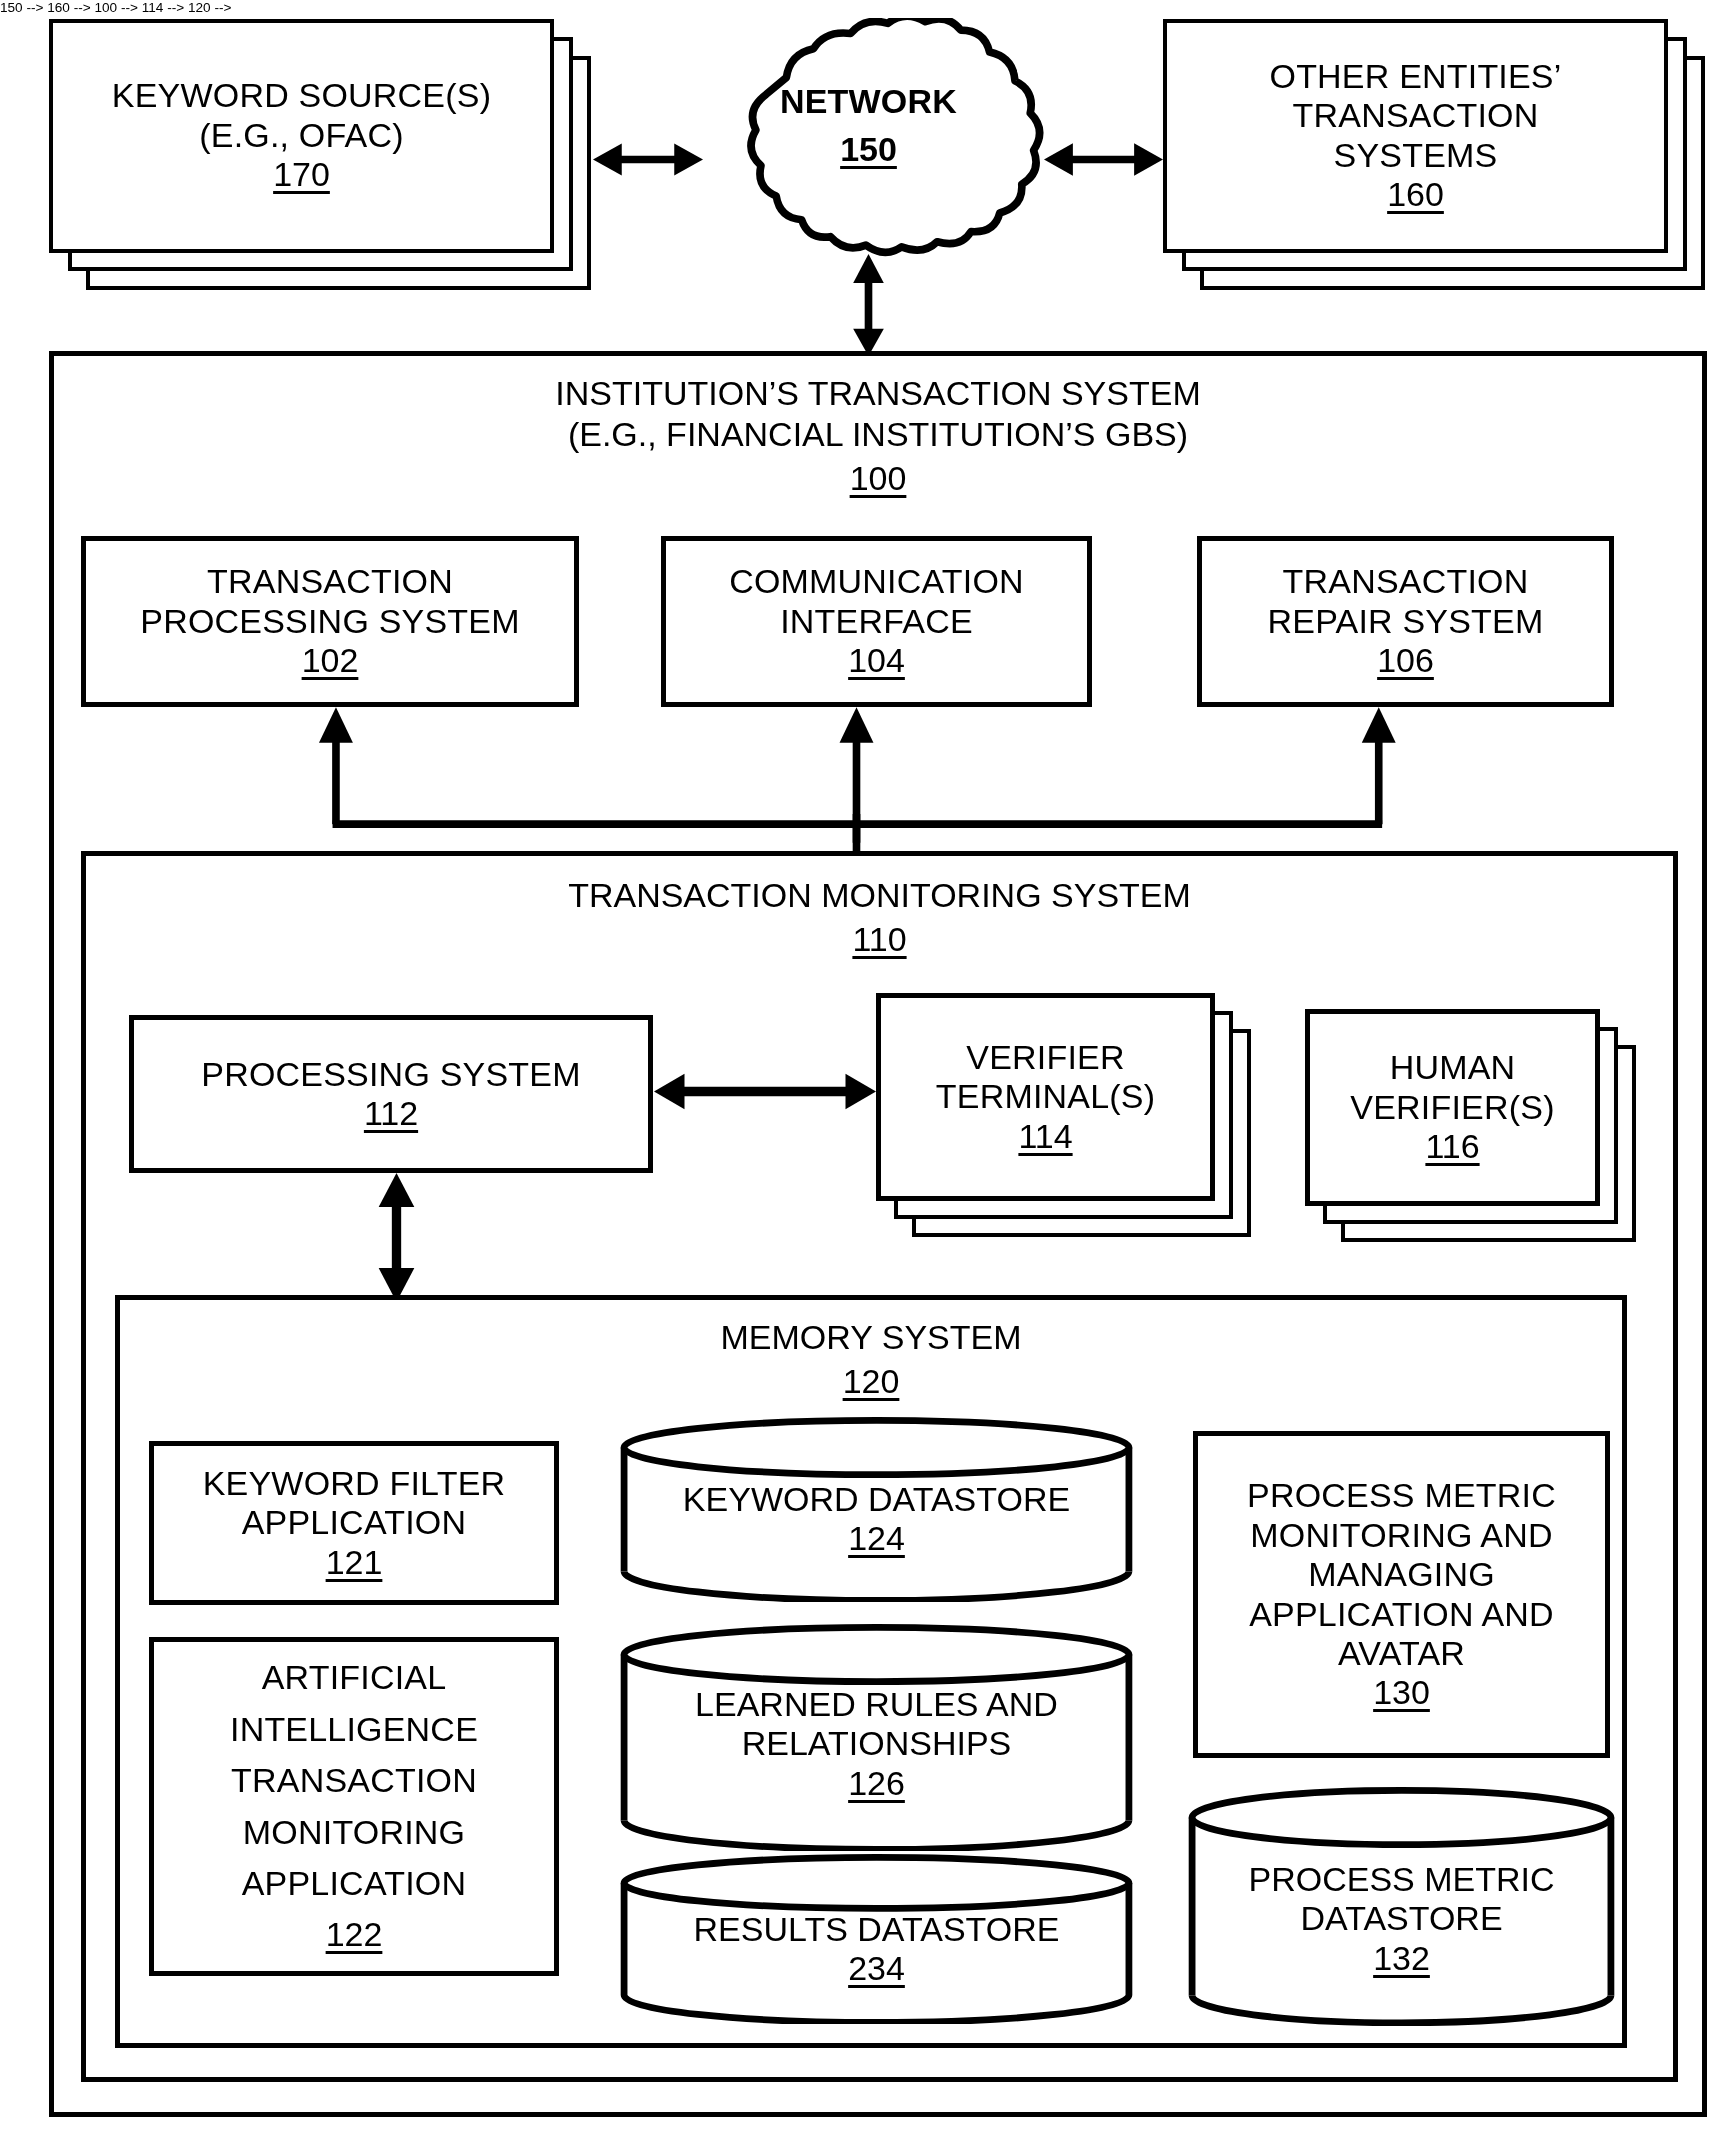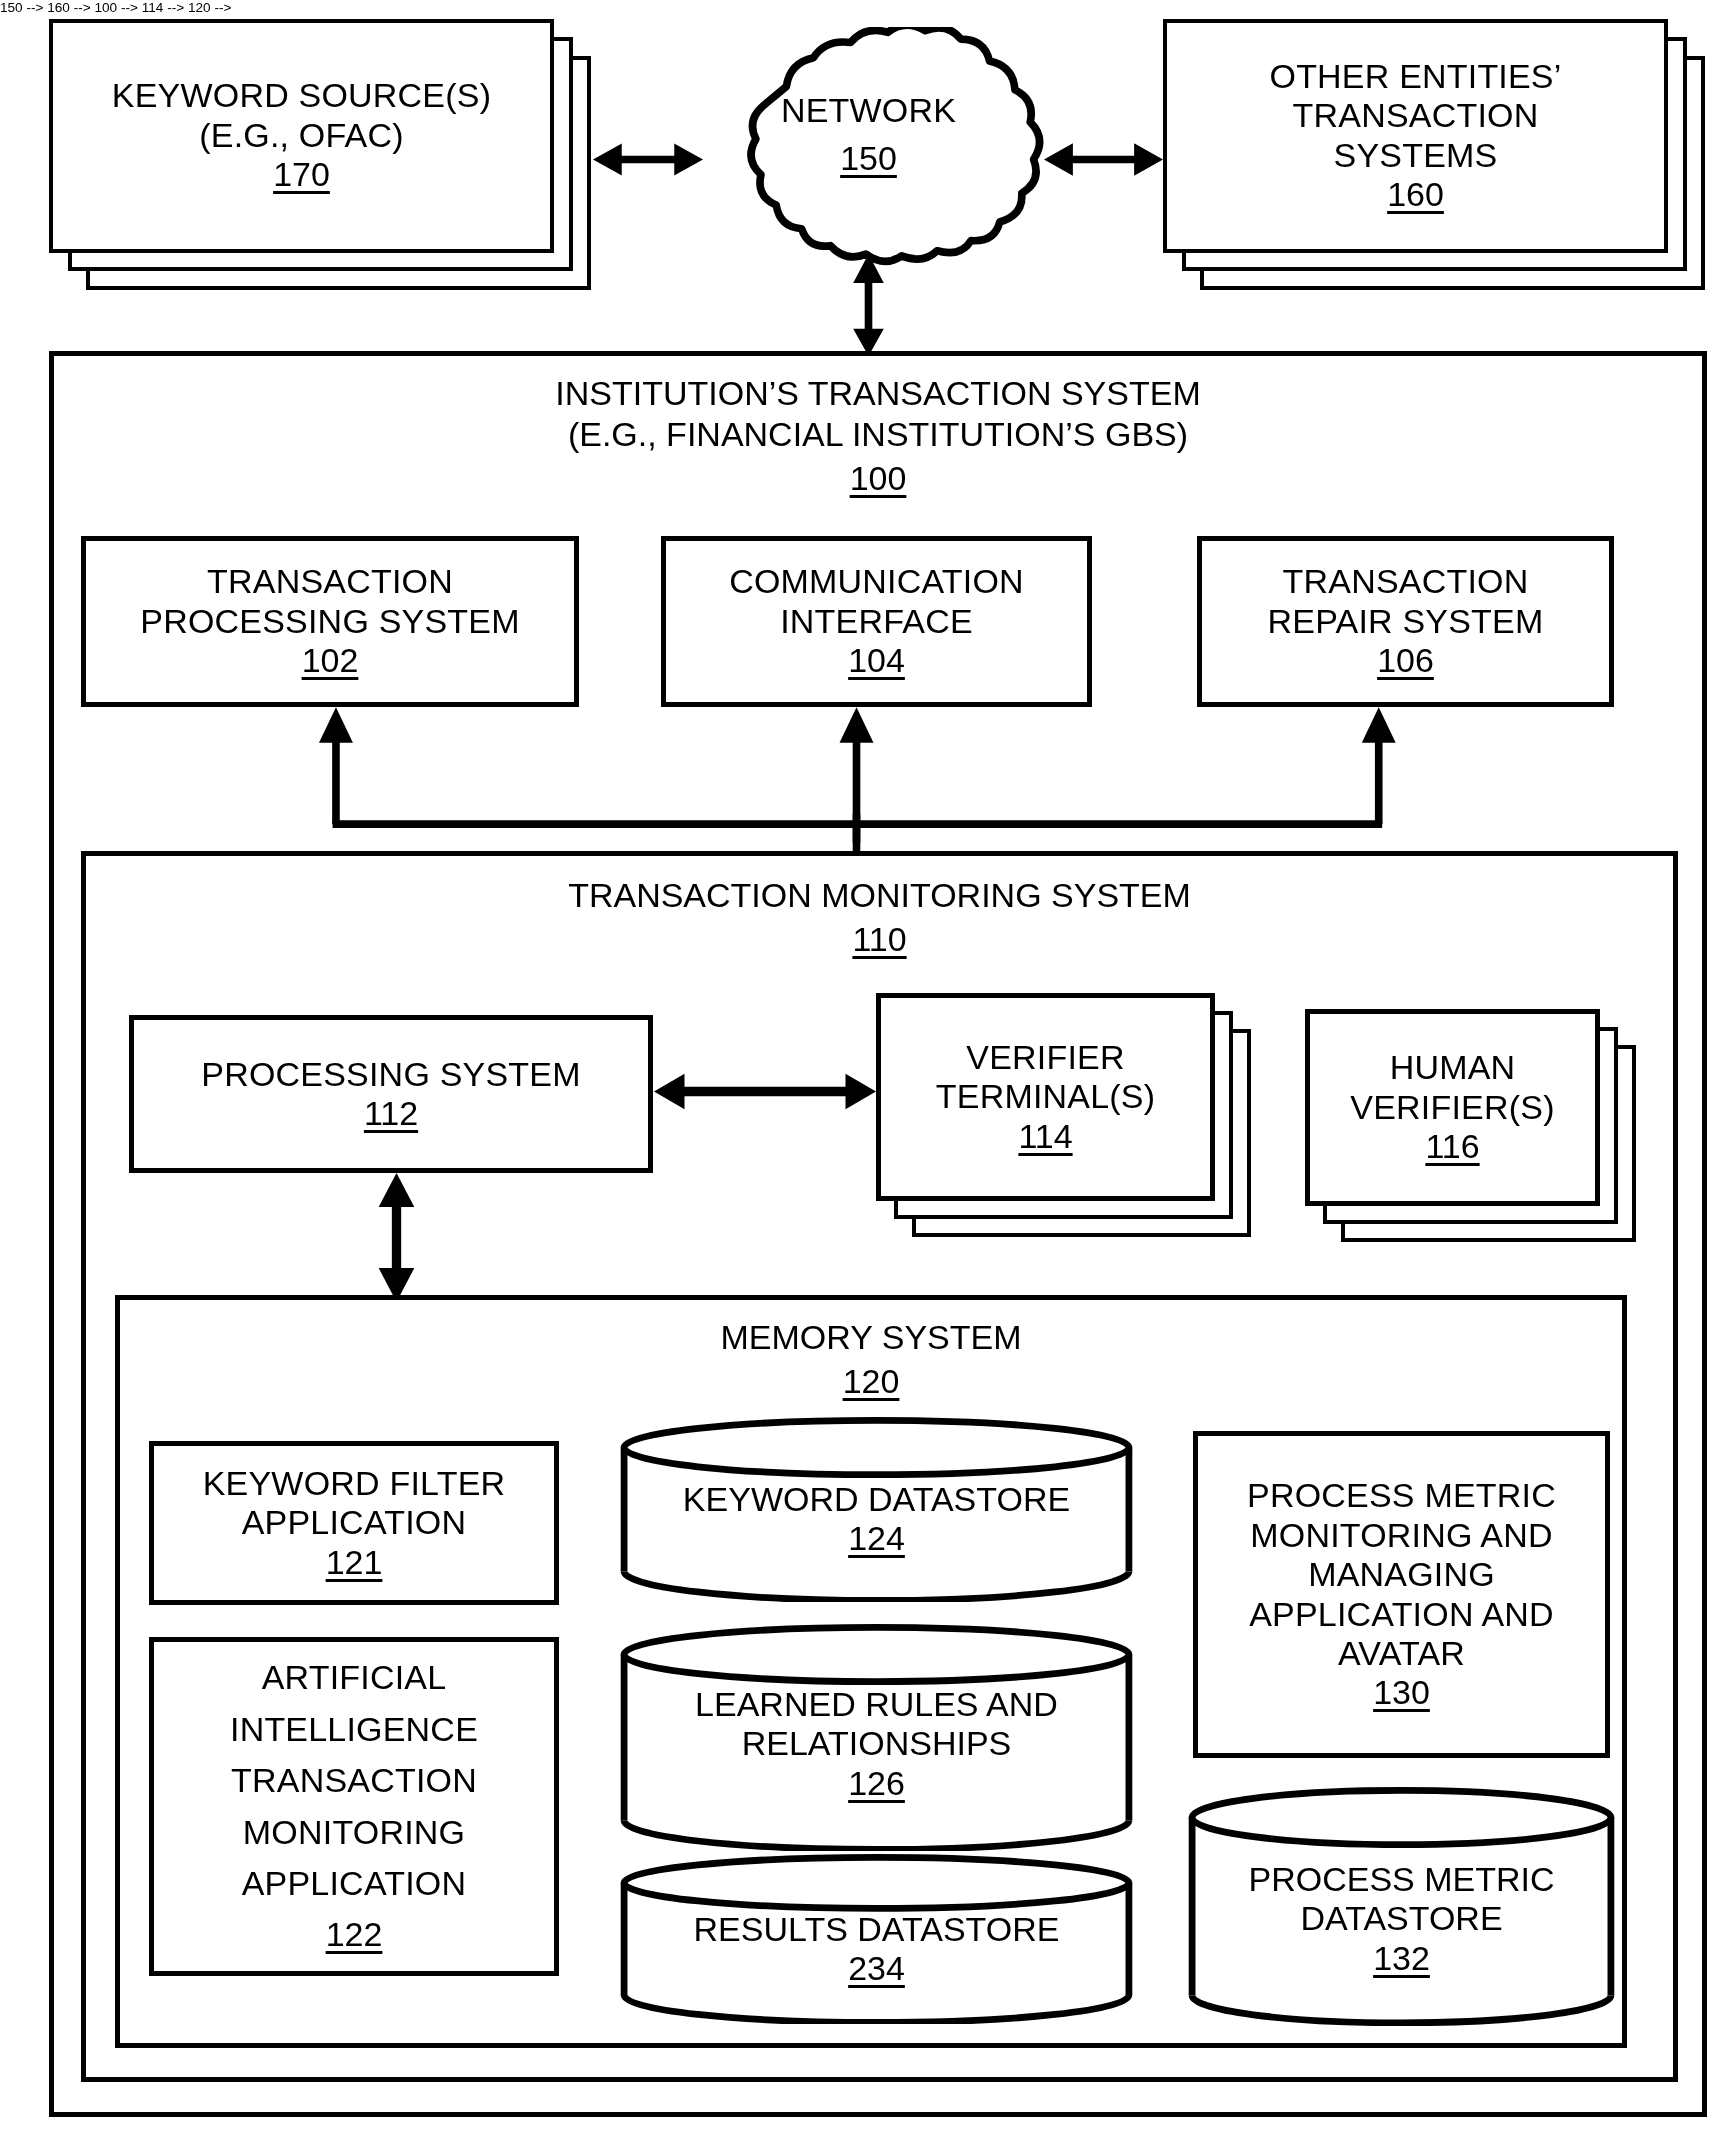--- a/index.html
+++ b/index.html
@@ -87,21 +87,21 @@
     150 --&gt;
   <div class="abs arrow" style="left:593px; top:134px; width:110px; height:51px;">
     <svg viewBox="0 0 130 60" width="110" height="51">
       <line x1="26" y1="30" x2="104" y2="30" stroke="#000" stroke-width="9"></line>
       <polygon points="0,30 34,11 34,49" fill="#000"></polygon>
       <polygon points="130,30 96,11 96,49" fill="#000"></polygon>
     </svg>
   </div>
 
   
-  <div class="abs" style="left:678px; top:27px; width:381px; height:246px;">
+  <div class="abs" style="left:678px; top:18px; width:381px; height:246px;font-weight:bold;">
     <svg viewBox="0 0 450 290" width="381" height="246">
       <path d="M128,70
                q4,-28 32,-34 q14,-22 44,-18 q16,-20 44,-12
                q20,-16 44,-2 q26,-10 42,10 q28,0 34,26
                q28,6 30,34 q24,12 18,38 q20,20 4,44
                q10,26 -14,40 q2,26 -26,34 q-6,24 -34,22
                q-12,20 -40,12 q-16,16 -42,6 q-20,14 -42,-2
                q-24,10 -42,-10 q-26,4 -34,-20 q-26,-2 -30,-28
                q-24,-10 -18,-36 q-20,-18 -6,-42 q-12,-24 12,-42 Z" fill="#ffffff" stroke="#000000" stroke-width="9" stroke-linejoin="round" stroke-linecap="round"></path>
     </svg>

